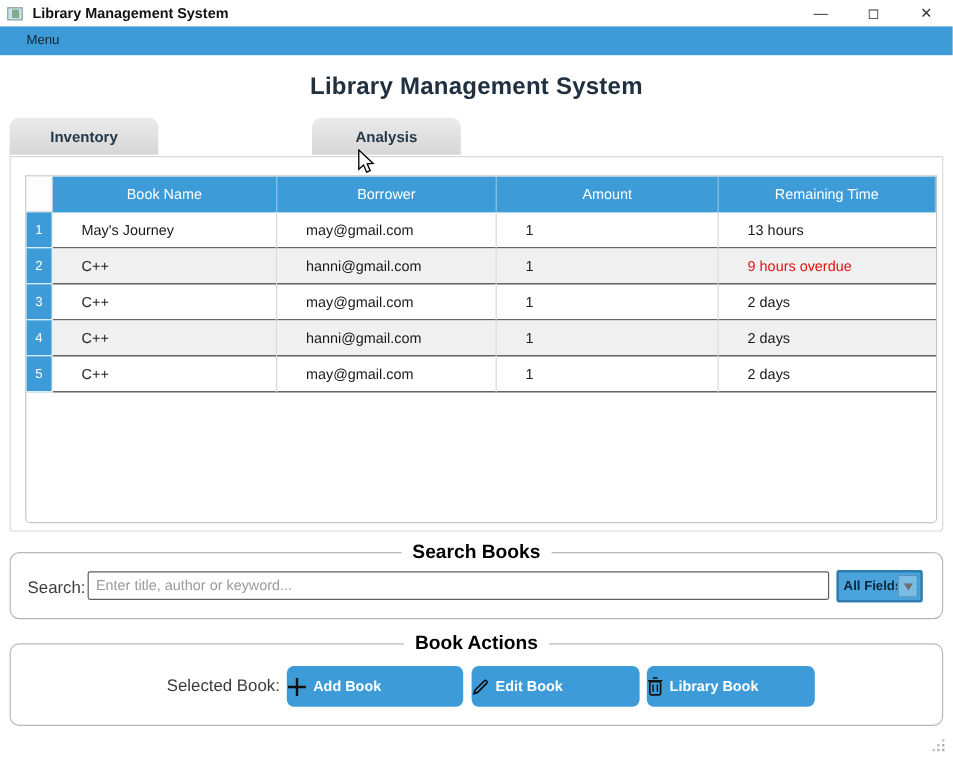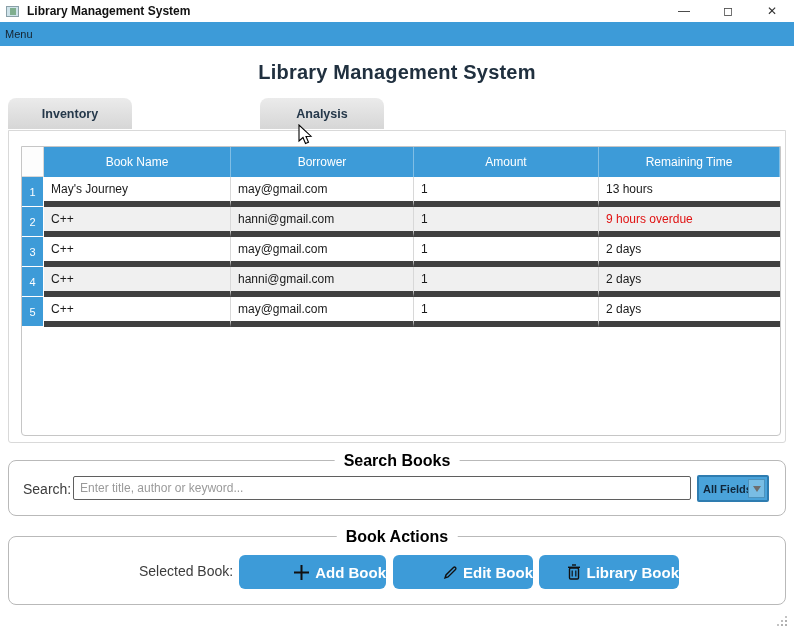--- a/index.html
+++ b/index.html
@@ -16,42 +16,42 @@
   .app-icon { width:13px; height:11px; margin-left:6px; border:1px solid #8aa0a8; background:#cfe3ea; position:relative; }
   .app-icon::after { content:""; position:absolute; left:3px; top:1px; width:6px; height:7px; background:#7fae8e; }
   .title-text { margin-left:8px; font-size:12px; font-weight:bold; color:#111; }
   .win-controls { position:absolute; right:0; top:0; height:22px; display:flex; }
   .win-btn { width:44px; height:22px; display:flex; align-items:center; justify-content:center;
     font-size:12px; color:#333; }
 
   
   .menubar { position:absolute; left:0; top:22px; width:794px; height:24px; background:#3d9bd8;
     display:flex; align-items:center; }
-  .menu-item { margin-left:5px; font-size:11px; color:#15232e; }
+  .menu-item { margin-left:22px; font-size:11px; color:#15232e; }
 
   
   .heading { position:absolute; left:0; top:61px; width:794px; text-align:center;
     font-size:20px; font-weight:bold; color:#20303f; letter-spacing:0.2px; }
 
   
   .tabbar { position:absolute; left:8px; top:98px; height:50px; display:flex; gap:2px; }
   .tab { width:124px; height:31px; display:flex; align-items:center; justify-content:center;
     font-size:12.5px; font-weight:bold; color:#25384a;
     background:linear-gradient(#ebebeb,#d6d6d6); border-radius:8px 8px 0 0; }
   .tab.active { height:33px; background:#36a0dd; color:#fff;margin-top:48px; }
 
   
   .panel { position:absolute; left:8px; top:130px; width:778px; height:313px;
     background:#fff; border:1px solid #d9d9d9; border-radius:0 0 3px 3px; }
   .table-frame { position:absolute; left:12px; top:15px; width:760px; height:290px;
     border:1px solid #c6c6c6; border-radius:0 0 4px 4px; background:#fff; overflow:hidden; }
 
   .trow { display:flex; width:758px; height:30px; }
-  .tcell { display:flex; align-items:center; padding-left:7px; font-size:12px; color:#1a1a1a;
-    border-right:1px solid #d8d8d8; border-bottom:6px solid #404040; overflow:hidden; }
+  .tcell { display:flex; align-items:center; padding-left:24px; font-size:12px; color:#1a1a1a;
+    border-right:1px solid #d8d8d8; border-bottom:1px solid #404040; overflow:hidden; }
   .c-num  { width:22px; justify-content:center; padding-left:0; background:#3d9bd8; color:#fff;
     font-size:11px; border-right:1px solid #fff; border-bottom:1px solid #fff; }
   .c-book { width:187px; }
   .c-borrower { width:183px; }
   .c-amount { width:185px; }
   .c-remaining { flex:1; border-right:none; }
   .thead .tcell { background:#3d9bd8; color:#fff; justify-content:center; padding-left:0;
     font-size:12px; border-right:1px solid rgba(255,255,255,0.35); border-bottom:none; }
   .thead .c-num { background:#fdfdfd; border-right:1px solid #d8d8d8; border-bottom:1px solid #d8d8d8; }
   .trow.alt .tcell:not(.c-num) { background:#f0f0f0; }
@@ -78,22 +78,22 @@
     white-space:nowrap; overflow:hidden; }
   .combo-arrow { width:17px; height:19px; margin-right:2px; background:#79bde4;
     border:1px solid #4d93bd; display:flex; align-items:center; justify-content:center; }
   .combo-arrow svg { display:block; }
 
   
   .actions-row { position:absolute; left:0; top:0; width:100%; height:100%;
     display:flex; align-items:center; }
   .selected-label { position:absolute; left:130px; top:26px; font-size:14px; color:#3c3c3c; }
   .btn { position:absolute; top:18px; height:34px; background:#3d9bd8; border-radius:6px;
-    display:flex; align-items:center; justify-content:flex-end; gap:5px;
-    color:#fff; font-size:15px; font-weight:bold; }
+    display:flex; align-items:center; justify-content:flex-start; gap:5px;
+    color:#fff; font-size:12px; font-weight:bold; }
   #btn-add { left:230px; width:147px; }
   #btn-edit { left:384px; width:140px; }
   #btn-delete { left:530px; width:140px; }
   .btn .ico { display:flex; align-items:center; justify-content:center; }
 
   
   .cursor { position:absolute; left:298px; top:124px; width:16px; height:22px; pointer-events:none; }
 
   
   .grip { position:absolute; right:7px; bottom:5px; width:2px; height:2px; background:#b0b0b0;

